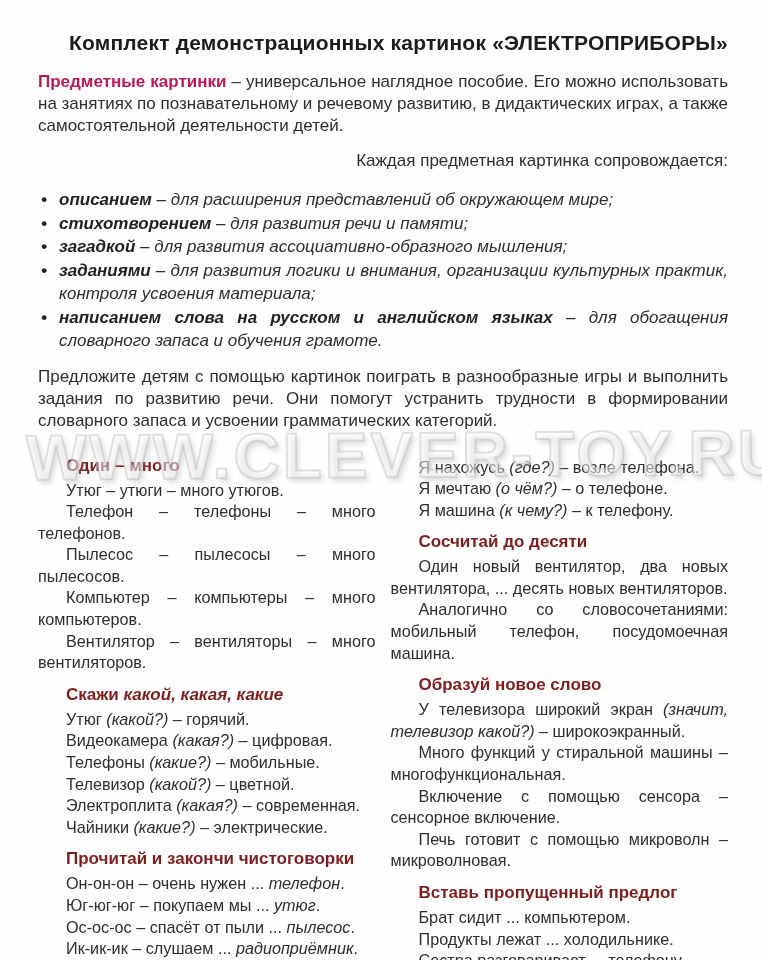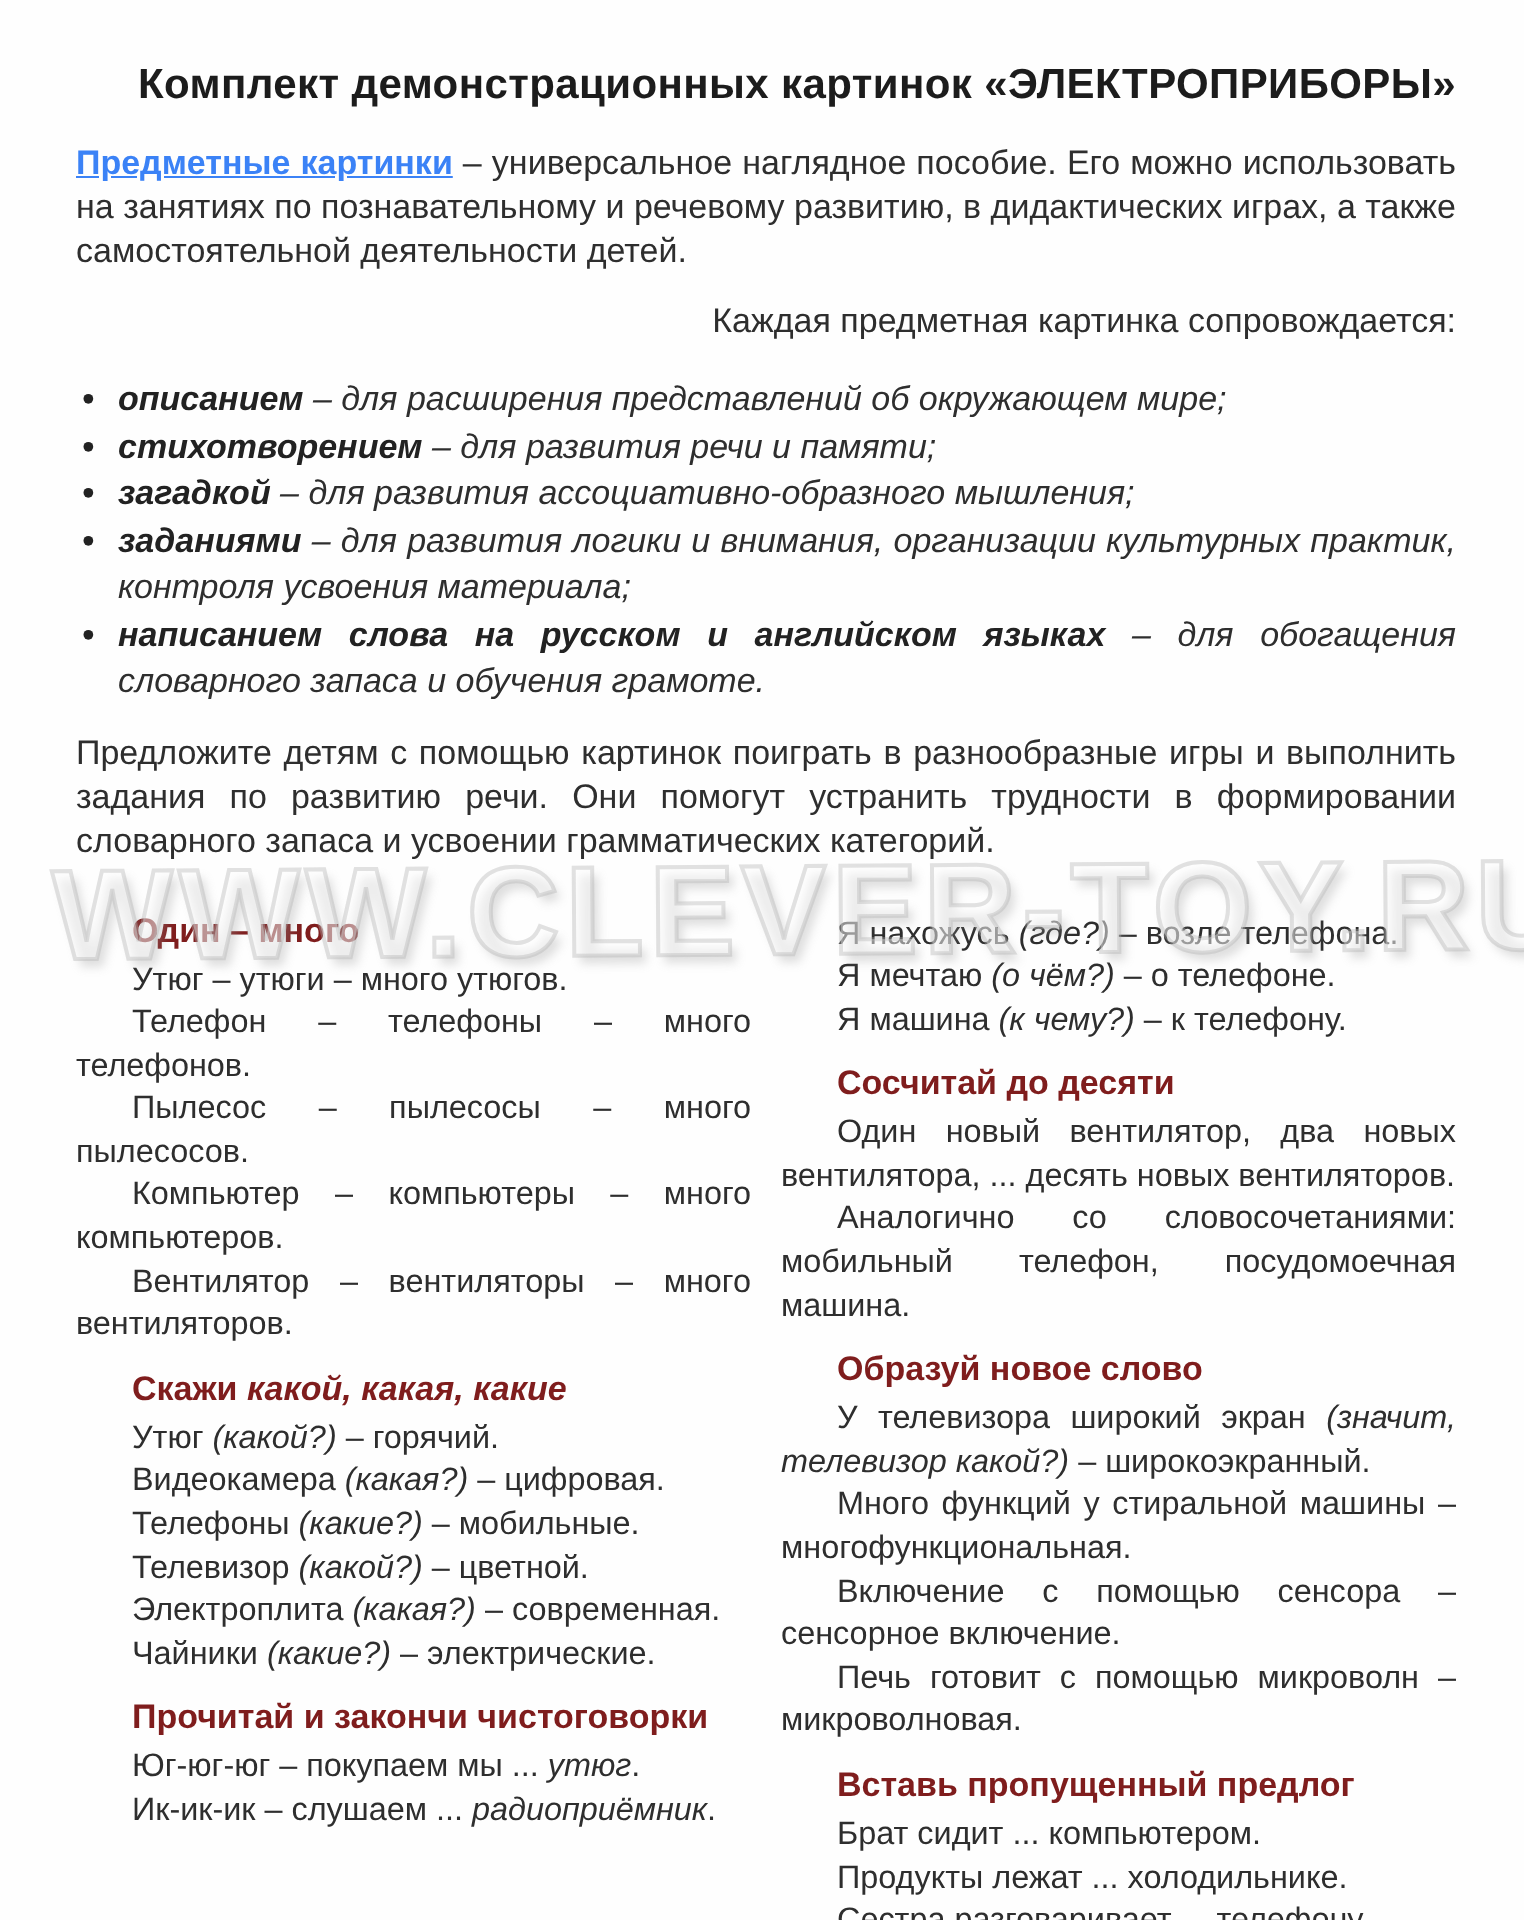--- a/index.html
+++ b/index.html
@@ -30,21 +30,21 @@
     margin: 6px 0 15px 0;
     letter-spacing: 0.2px;
   }
   .para {
     font-size: 17px;
     line-height: 22px;
     text-align: justify;
     margin: 0 0 13px 0;
     hyphens: auto;
   }
-  .para b { color: #3b82f6; text-decoration: underline; }
+  .para b { color: #be185d; }
   .lead-heading { margin-bottom: 16px; text-align: right; }
   .blist {
     list-style: none;
     margin: 0 0 13px 0;
     padding: 0;
     font-size: 17px;
     line-height: 23.5px;
   }
   .blist li {
     position: relative;
@@ -135,21 +135,23 @@
           <p class="sec-p"><span>Компьютер – компьютеры – много компьютеров.</span></p>
           <p class="sec-p"><span>Вентилятор – вентиляторы – много вентиляторов.</span></p>
           <h3 class="sec-h"><span>Скажи </span><i>какой, какая, какие</i></h3>
           <p class="sec-p"><span>Утюг </span><i>(какой?)</i><span> – горячий.</span></p>
           <p class="sec-p"><span>Видеокамера </span><i>(какая?)</i><span> – цифровая.</span></p>
           <p class="sec-p"><span>Телефоны </span><i>(какие?)</i><span> – мобильные.</span></p>
           <p class="sec-p"><span>Телевизор </span><i>(какой?)</i><span> – цветной.</span></p>
           <p class="sec-p"><span>Электроплита </span><i>(какая?)</i><span> – современная.</span></p>
           <p class="sec-p"><span>Чайники </span><i>(какие?)</i><span> – электрические.</span></p>
           <h3 class="sec-h"><span>Прочитай и закончи чистоговорки</span></h3>
+          <p class="sec-p"><span>Он-он-он – очень нужен ... </span><i>телефон</i><span>.</span></p>
           <p class="sec-p"><span>Юг-юг-юг – покупаем мы ... </span><i>утюг</i><span>.</span></p>
+          <p class="sec-p"><span>Ос-ос-ос – спасёт от пыли ... </span><i>пылесос</i><span>.</span></p>
           <p class="sec-p"><span>Ик-ик-ик – слушаем ... </span><i>радиоприёмник</i><span>.</span></p>
         </div>
       <div class="col">
           <p class="sec-p"><span>Я нахожусь </span><i>(где?)</i><span> – возле телефона.</span></p>
           <p class="sec-p"><span>Я мечтаю </span><i>(о чём?)</i><span> – о телефоне.</span></p>
           <p class="sec-p"><span>Я машина </span><i>(к чему?)</i><span> – к телефону.</span></p>
           <h3 class="sec-h"><span>Сосчитай до десяти</span></h3>
           <p class="sec-p"><span>Один новый вентилятор, два новых вентилятора, ... десять новых вентиляторов.</span></p>
           <p class="sec-p"><span>Аналогично со словосочетаниями: мобильный телефон, посудомоечная машина.</span></p>
           <h3 class="sec-h"><span>Образуй новое слово</span></h3>

